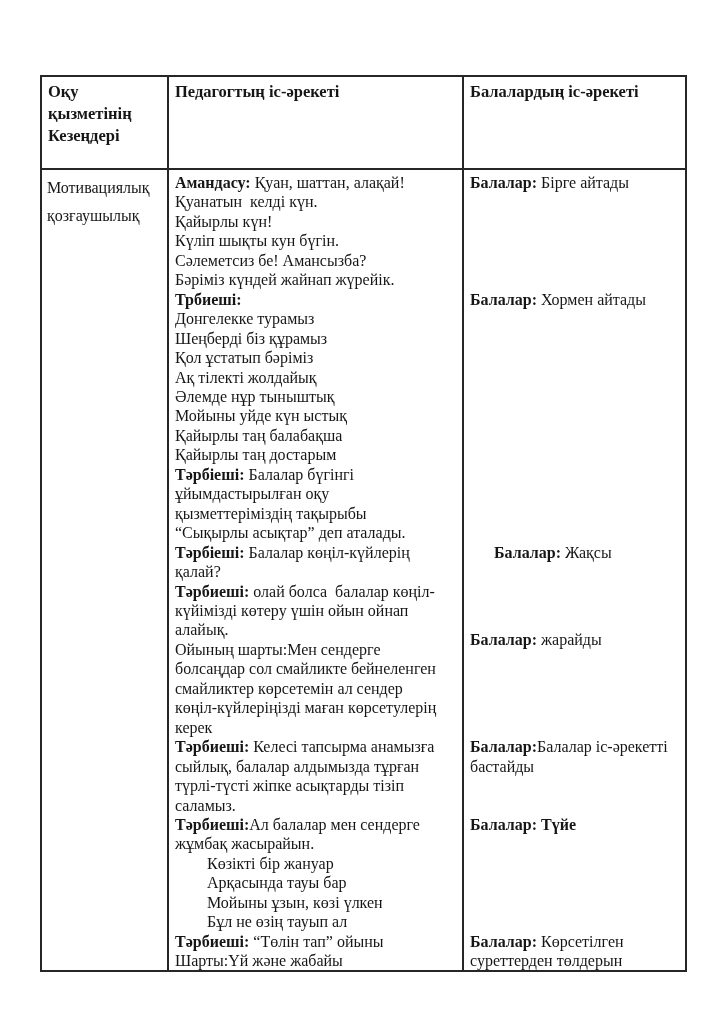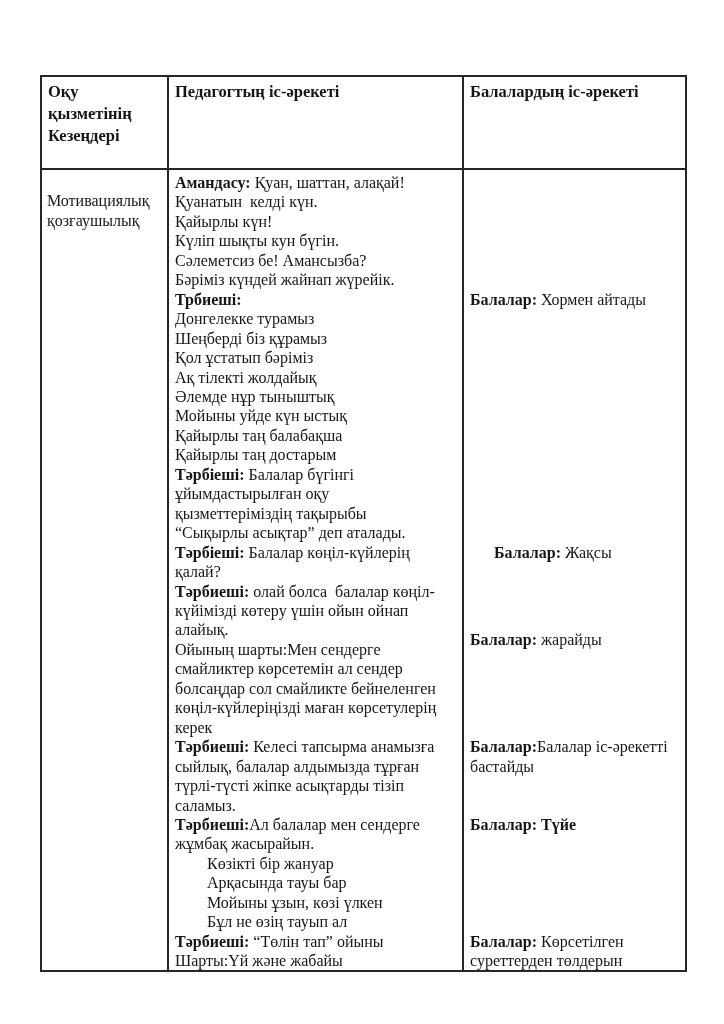--- a/index.html
+++ b/index.html
@@ -18,21 +18,21 @@
     grid-template-rows:93px 1fr;
   }
   .cell { border-color:#262626; }
   .c-r { border-right:2px solid #262626; }
   .c-b { border-bottom:2px solid #262626; }
   .hcell {
     font-weight:bold; font-size:16.5px; line-height:22px;
     padding:4px 6px 4px 6px;
   }
   .stage-cell {
-    font-size:16px; line-height:20px; padding:21px 5px 0 5px;
+    font-size:16px; line-height:28px; padding:4px 5px 0 5px;
   }
   .teacher-cell {
     font-size:16px; line-height:19.45px; padding:3px 0 0 6px;
     overflow:hidden;
   }
   .teacher-cell .tline { white-space:pre; }
   .teacher-cell .tline.indent { padding-left:32px; }
   .children-cell {
     position:relative; font-size:16px; line-height:19.45px;
     overflow:hidden;
@@ -107,23 +107,23 @@
         <div class="tline"><b></b><span>қалай?</span></div>
 
         <div class="tline"><b>Тәрбиеші:</b><span> олай болса  балалар көңіл-</span></div>
 
         <div class="tline"><b></b><span>күйімізді көтеру үшін ойын ойнап</span></div>
 
         <div class="tline"><b></b><span>алайық.</span></div>
 
         <div class="tline"><b></b><span>Ойының шарты:Мен сендерге</span></div>
 
+        <div class="tline"><b></b><span>болсаңдар сол смайликте бейнеленген</span></div>
+
         <div class="tline"><b></b><span>смайликтер көрсетемін ал сендер</span></div>
-
-        <div class="tline"><b></b><span>болсаңдар сол смайликте бейнеленген</span></div>
 
         <div class="tline"><b></b><span>көңіл-күйлеріңізді маған көрсетулерің</span></div>
 
         <div class="tline"><b></b><span>керек</span></div>
 
         <div class="tline"><b>Тәрбиеші:</b><span> Келесі тапсырма анамызға</span></div>
 
         <div class="tline"><b></b><span>сыйлық, балалар алдымызда тұрған</span></div>
 
         <div class="tline"><b></b><span>түрлі-түсті жіпке асықтарды тізіп</span></div>
@@ -142,20 +142,21 @@
 
         <div class="tline indent"><b></b><span>Бұл не өзің тауып ал</span></div>
 
         <div class="tline"><b>Тәрбиеші:</b><span> “Төлін тап” ойыны</span></div>
 
         <div class="tline"><b></b><span>Шарты:Үй және жабайы</span></div>
       </div>
 
     <div class="cell children-cell">
 
+        <div class="children-entry" style="top: 3px;"><b>Балалар:</b><span> Бірге айтады</span></div>
 
         <div class="children-entry" style="top: 119.7px;"><b>Балалар:</b><span> Хормен айтады</span></div>
 
         <div class="children-entry" style="top: 372.55px; margin-left: 24px;"><b>Балалар:</b><span> Жақсы</span></div>
 
         <div class="children-entry" style="top: 460px;"><b>Балалар:</b><span> жарайды</span></div>
 
         <div class="children-entry" style="top: 567.05px;"><b>Балалар:</b><span>Балалар іс-әрекетті бастайды</span></div>
 
         <div class="children-entry" style="top: 644.85px;"><b>Балалар: Түйе</b><span></span></div>

